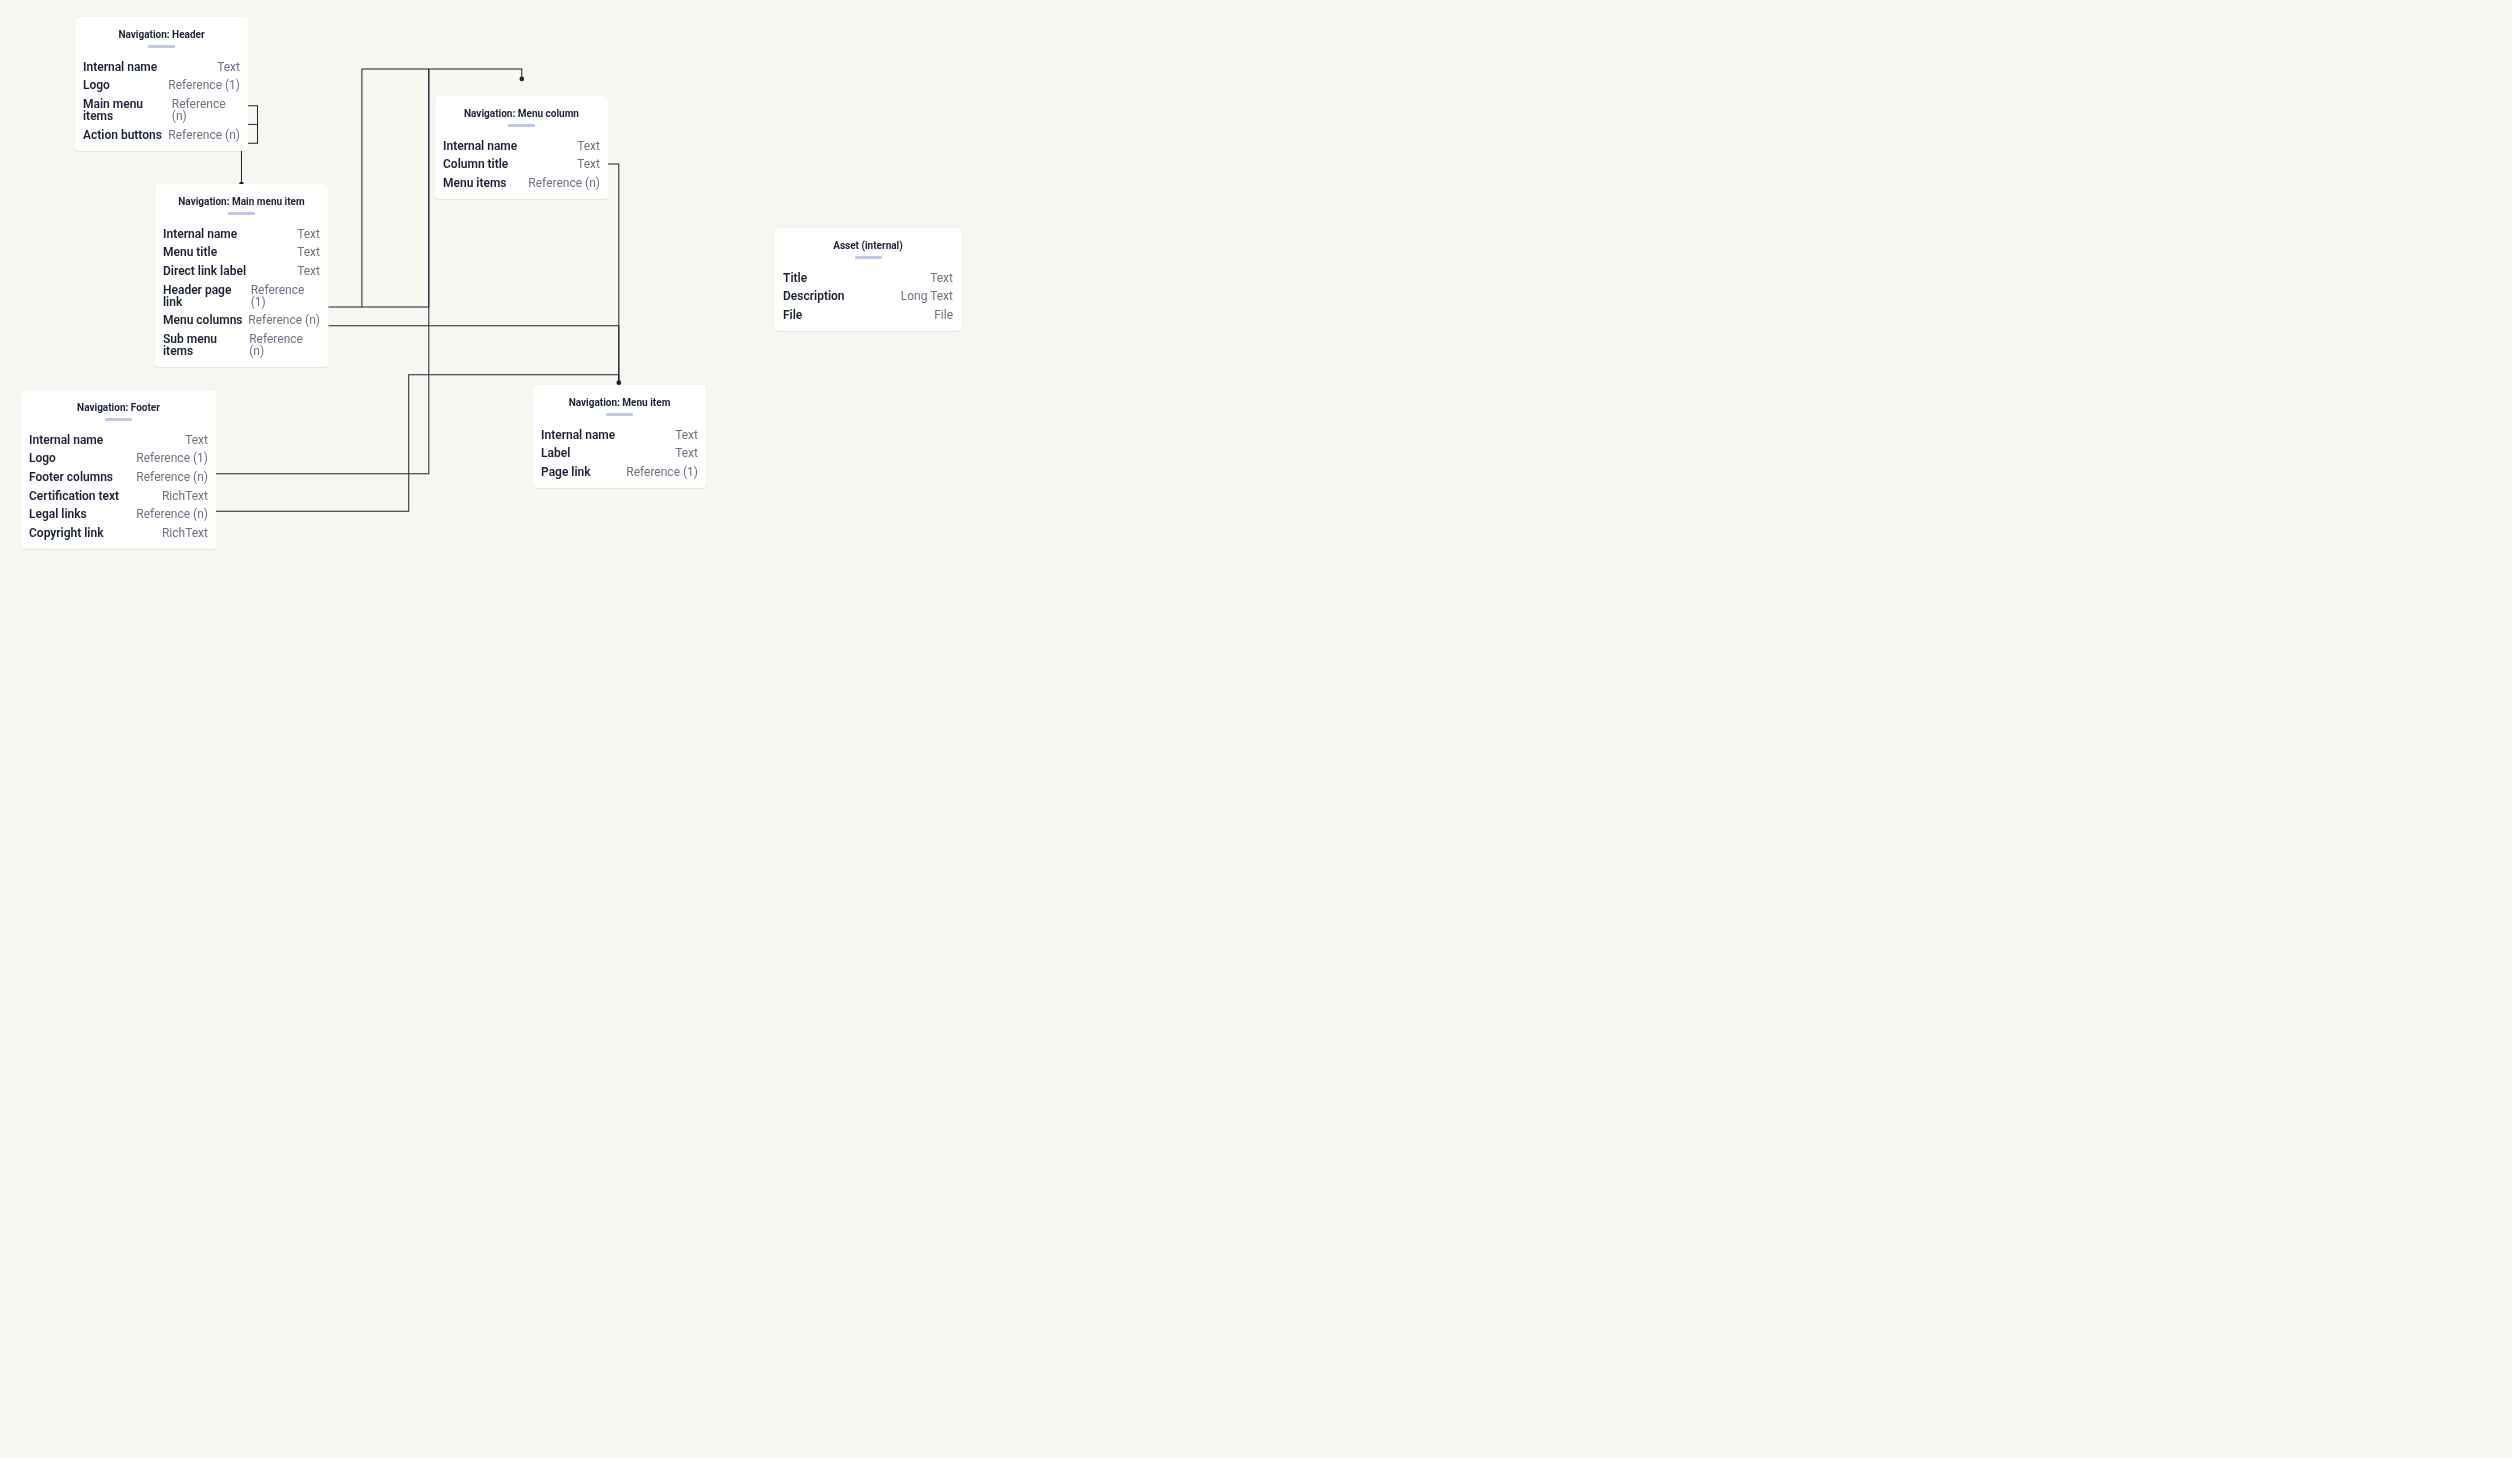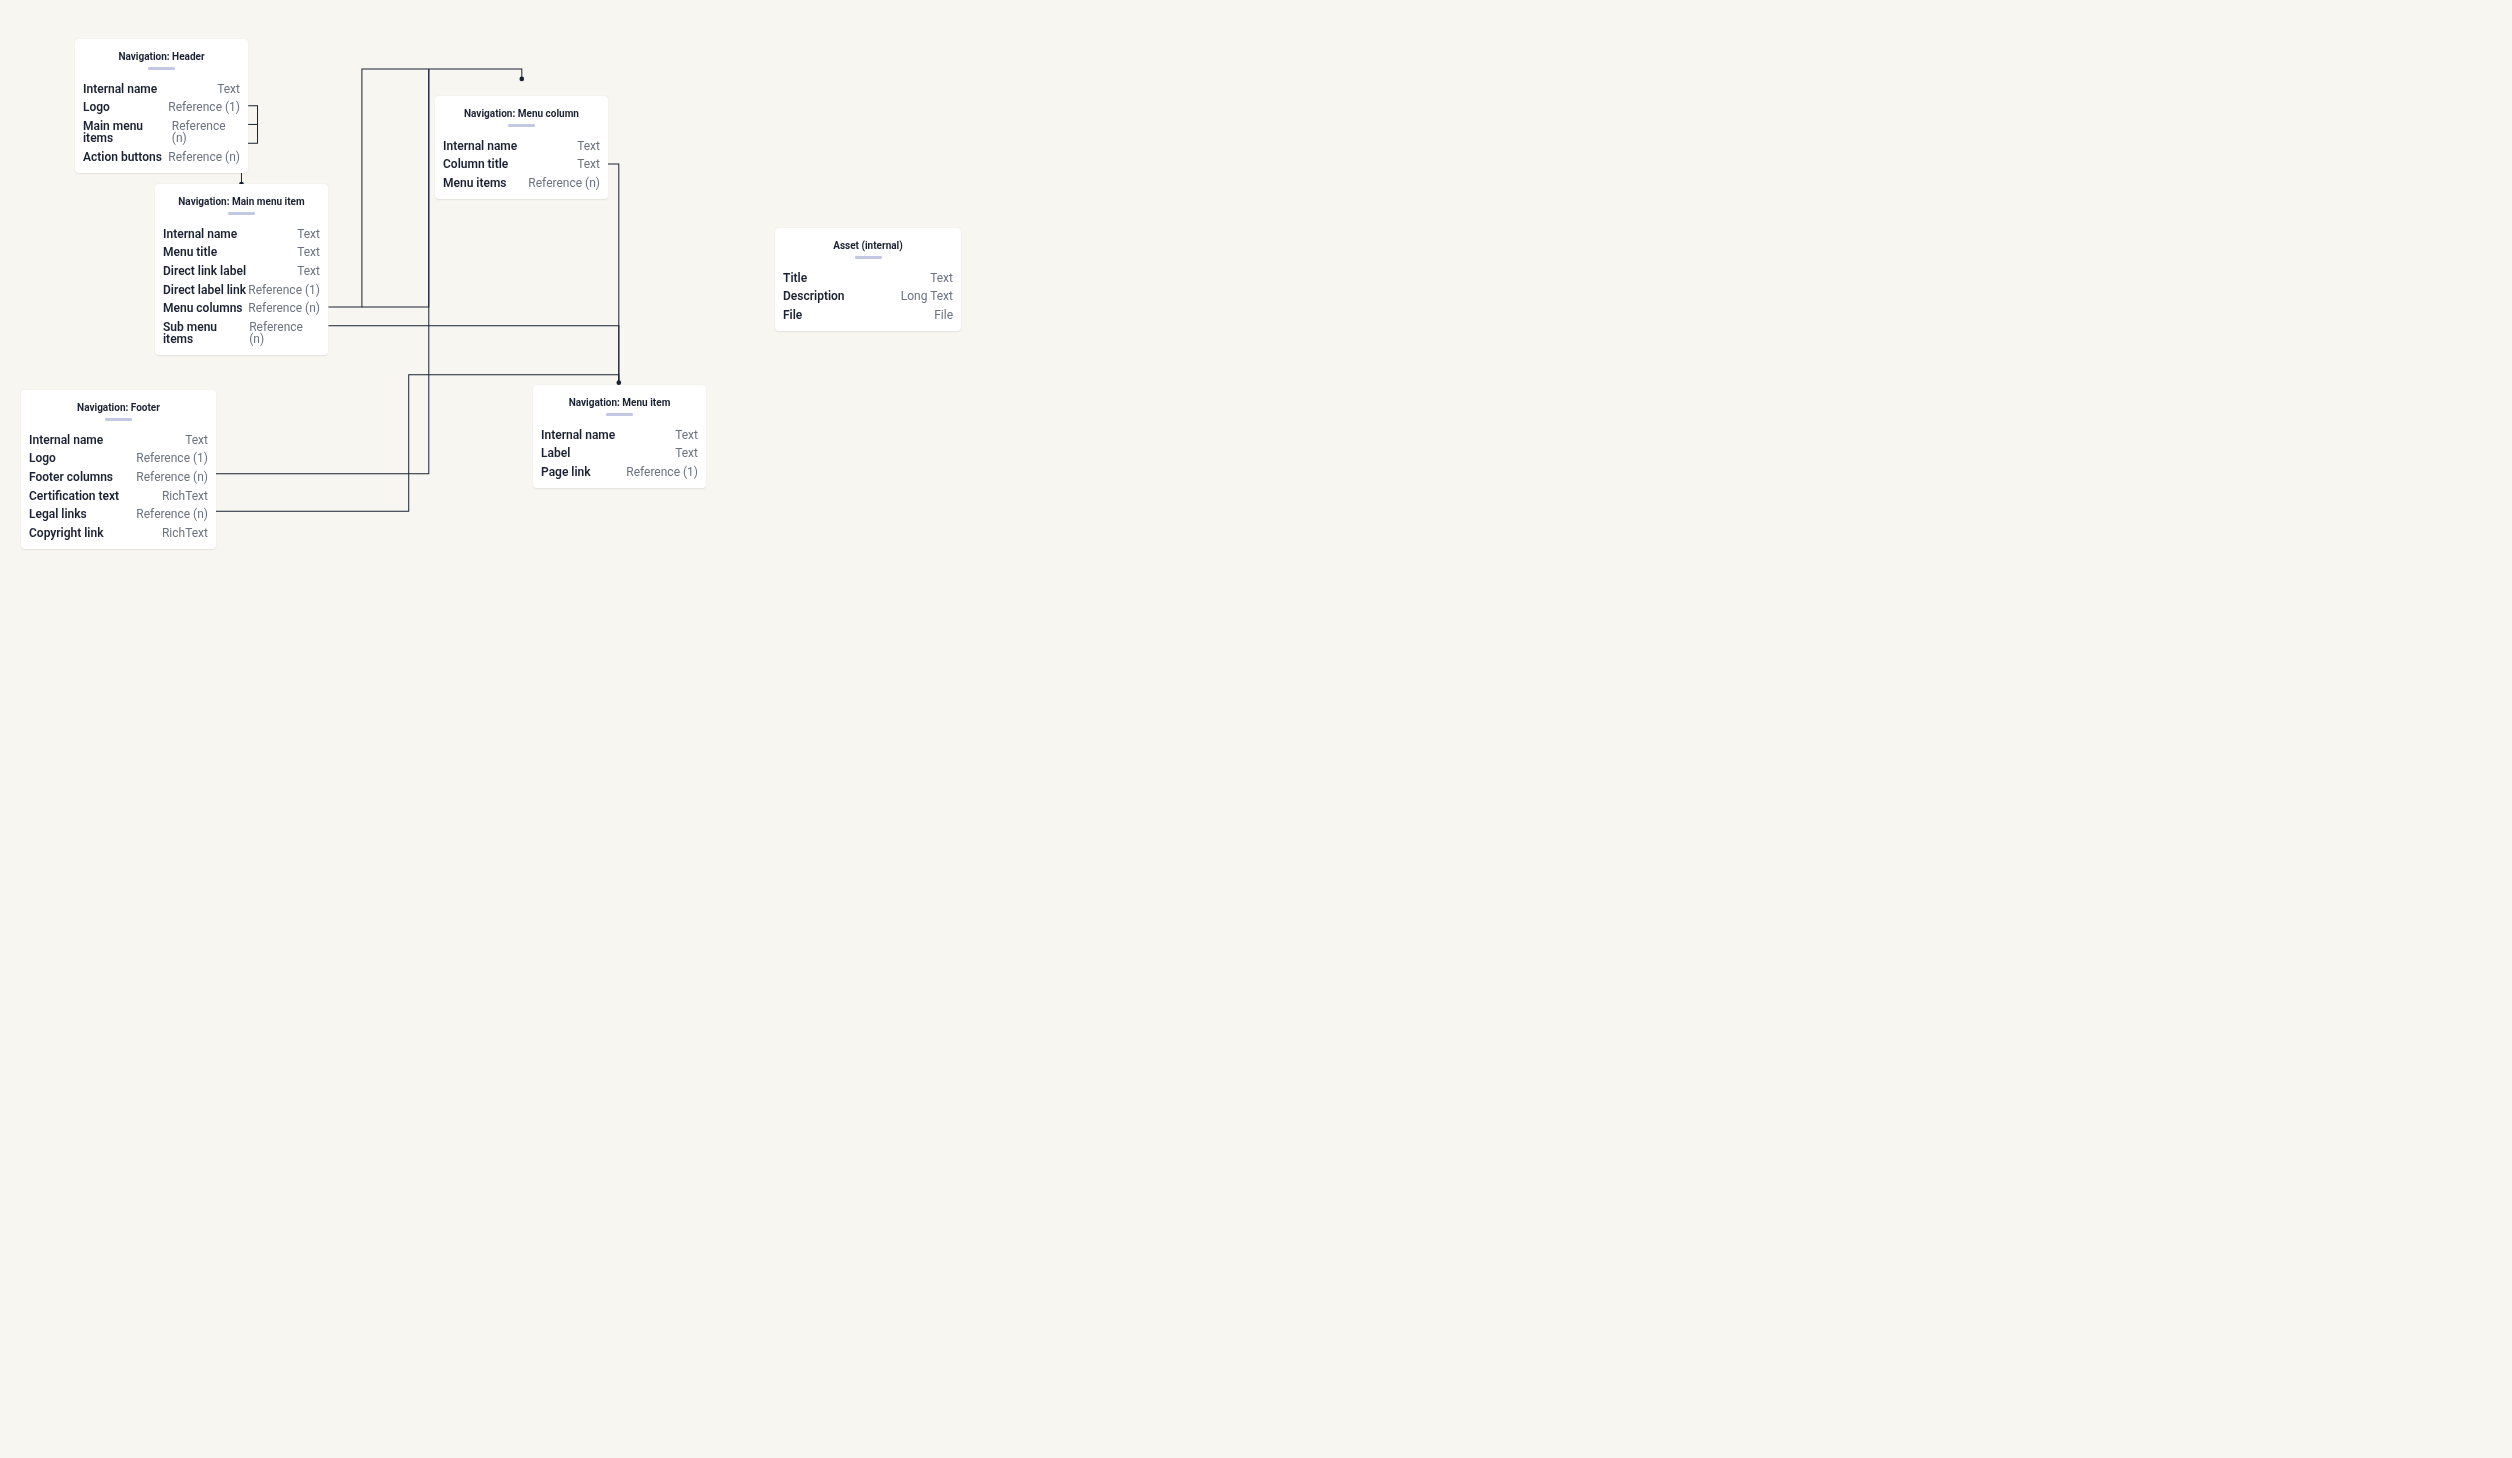--- a/index.html
+++ b/index.html
@@ -86,21 +86,21 @@
 
       <path d="M 289 764 H 610 V 560 H 924 V 572"></path>
     </g>
     <g fill="#1a2233">
       <circle cx="360" cy="275" r="3.5"></circle>
       <circle cx="779" cy="118" r="3.5"></circle>
       <circle cx="924" cy="572" r="3.5"></circle>
     </g>
   </svg>
 
-  <div class="card" style="left:75px; top:39px; width:173px;">
+  <div class="card" style="left:75px; top:17px; width:173px;">
     <div class="card-title">Navigation: Header</div>
     <div class="accent"></div>
     <div class="fields">
       <div class="field-row">
           <span class="field-name">Internal name</span>
           <span class="field-type">Text</span>
         </div>
       <div class="field-row">
           <span class="field-name">Logo</span>
           <span class="field-type">Reference (1)</span>
@@ -126,21 +126,21 @@
         </div>
       <div class="field-row">
           <span class="field-name">Menu title</span>
           <span class="field-type">Text</span>
         </div>
       <div class="field-row">
           <span class="field-name">Direct link label</span>
           <span class="field-type">Text</span>
         </div>
       <div class="field-row">
-          <span class="field-name">Direct label link</span>
+          <span class="field-name">Header page link</span>
           <span class="field-type">Reference (1)</span>
         </div>
       <div class="field-row">
           <span class="field-name">Menu columns</span>
           <span class="field-type">Reference (n)</span>
         </div>
       <div class="field-row">
           <span class="field-name">Sub menu items</span>
           <span class="field-type">Reference (n)</span>
         </div>

